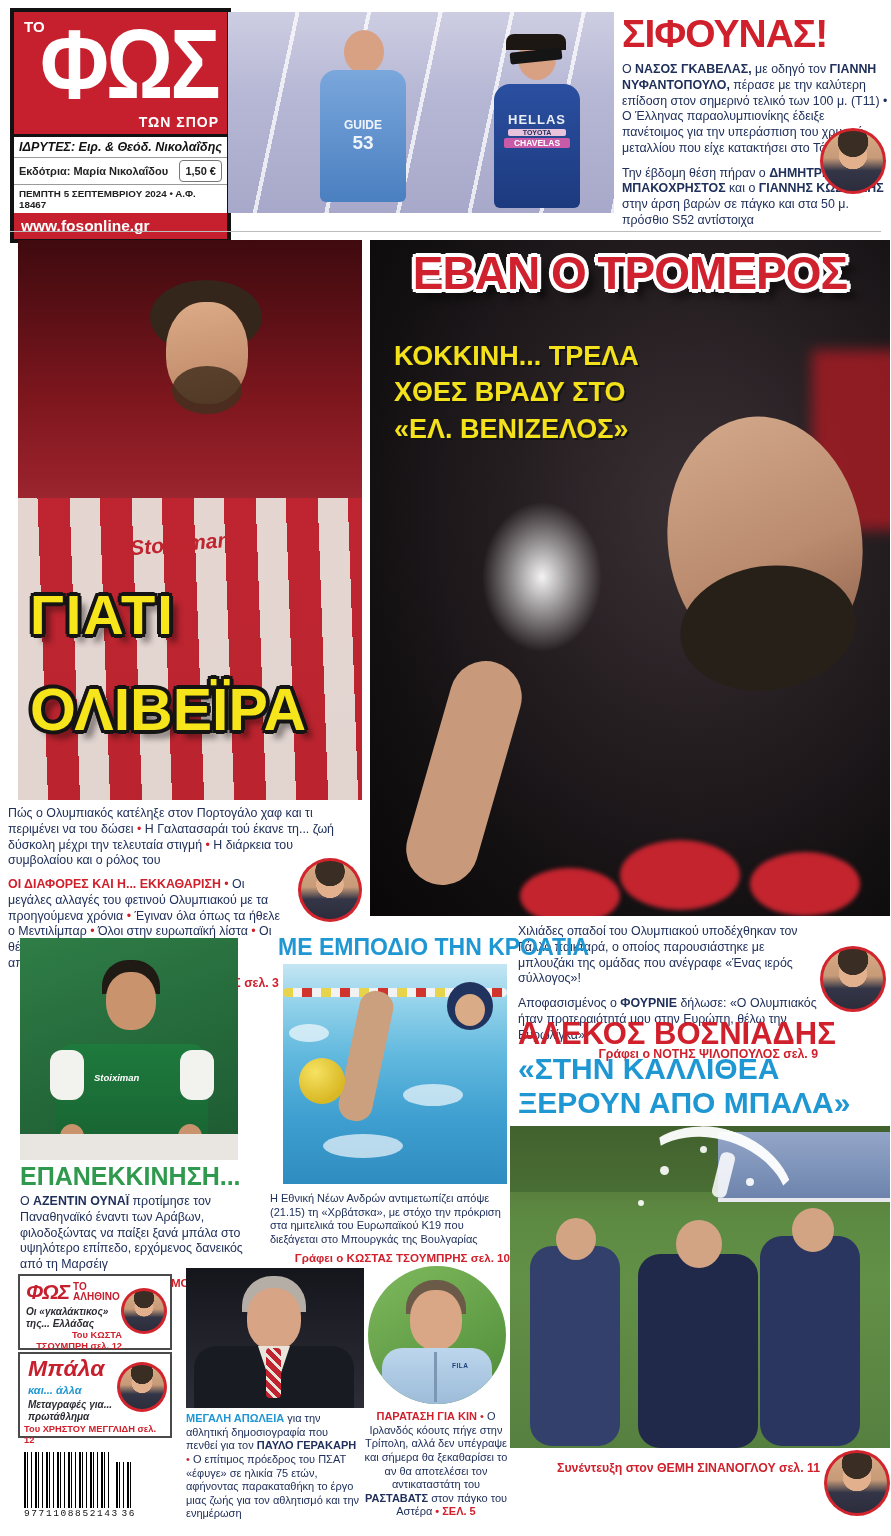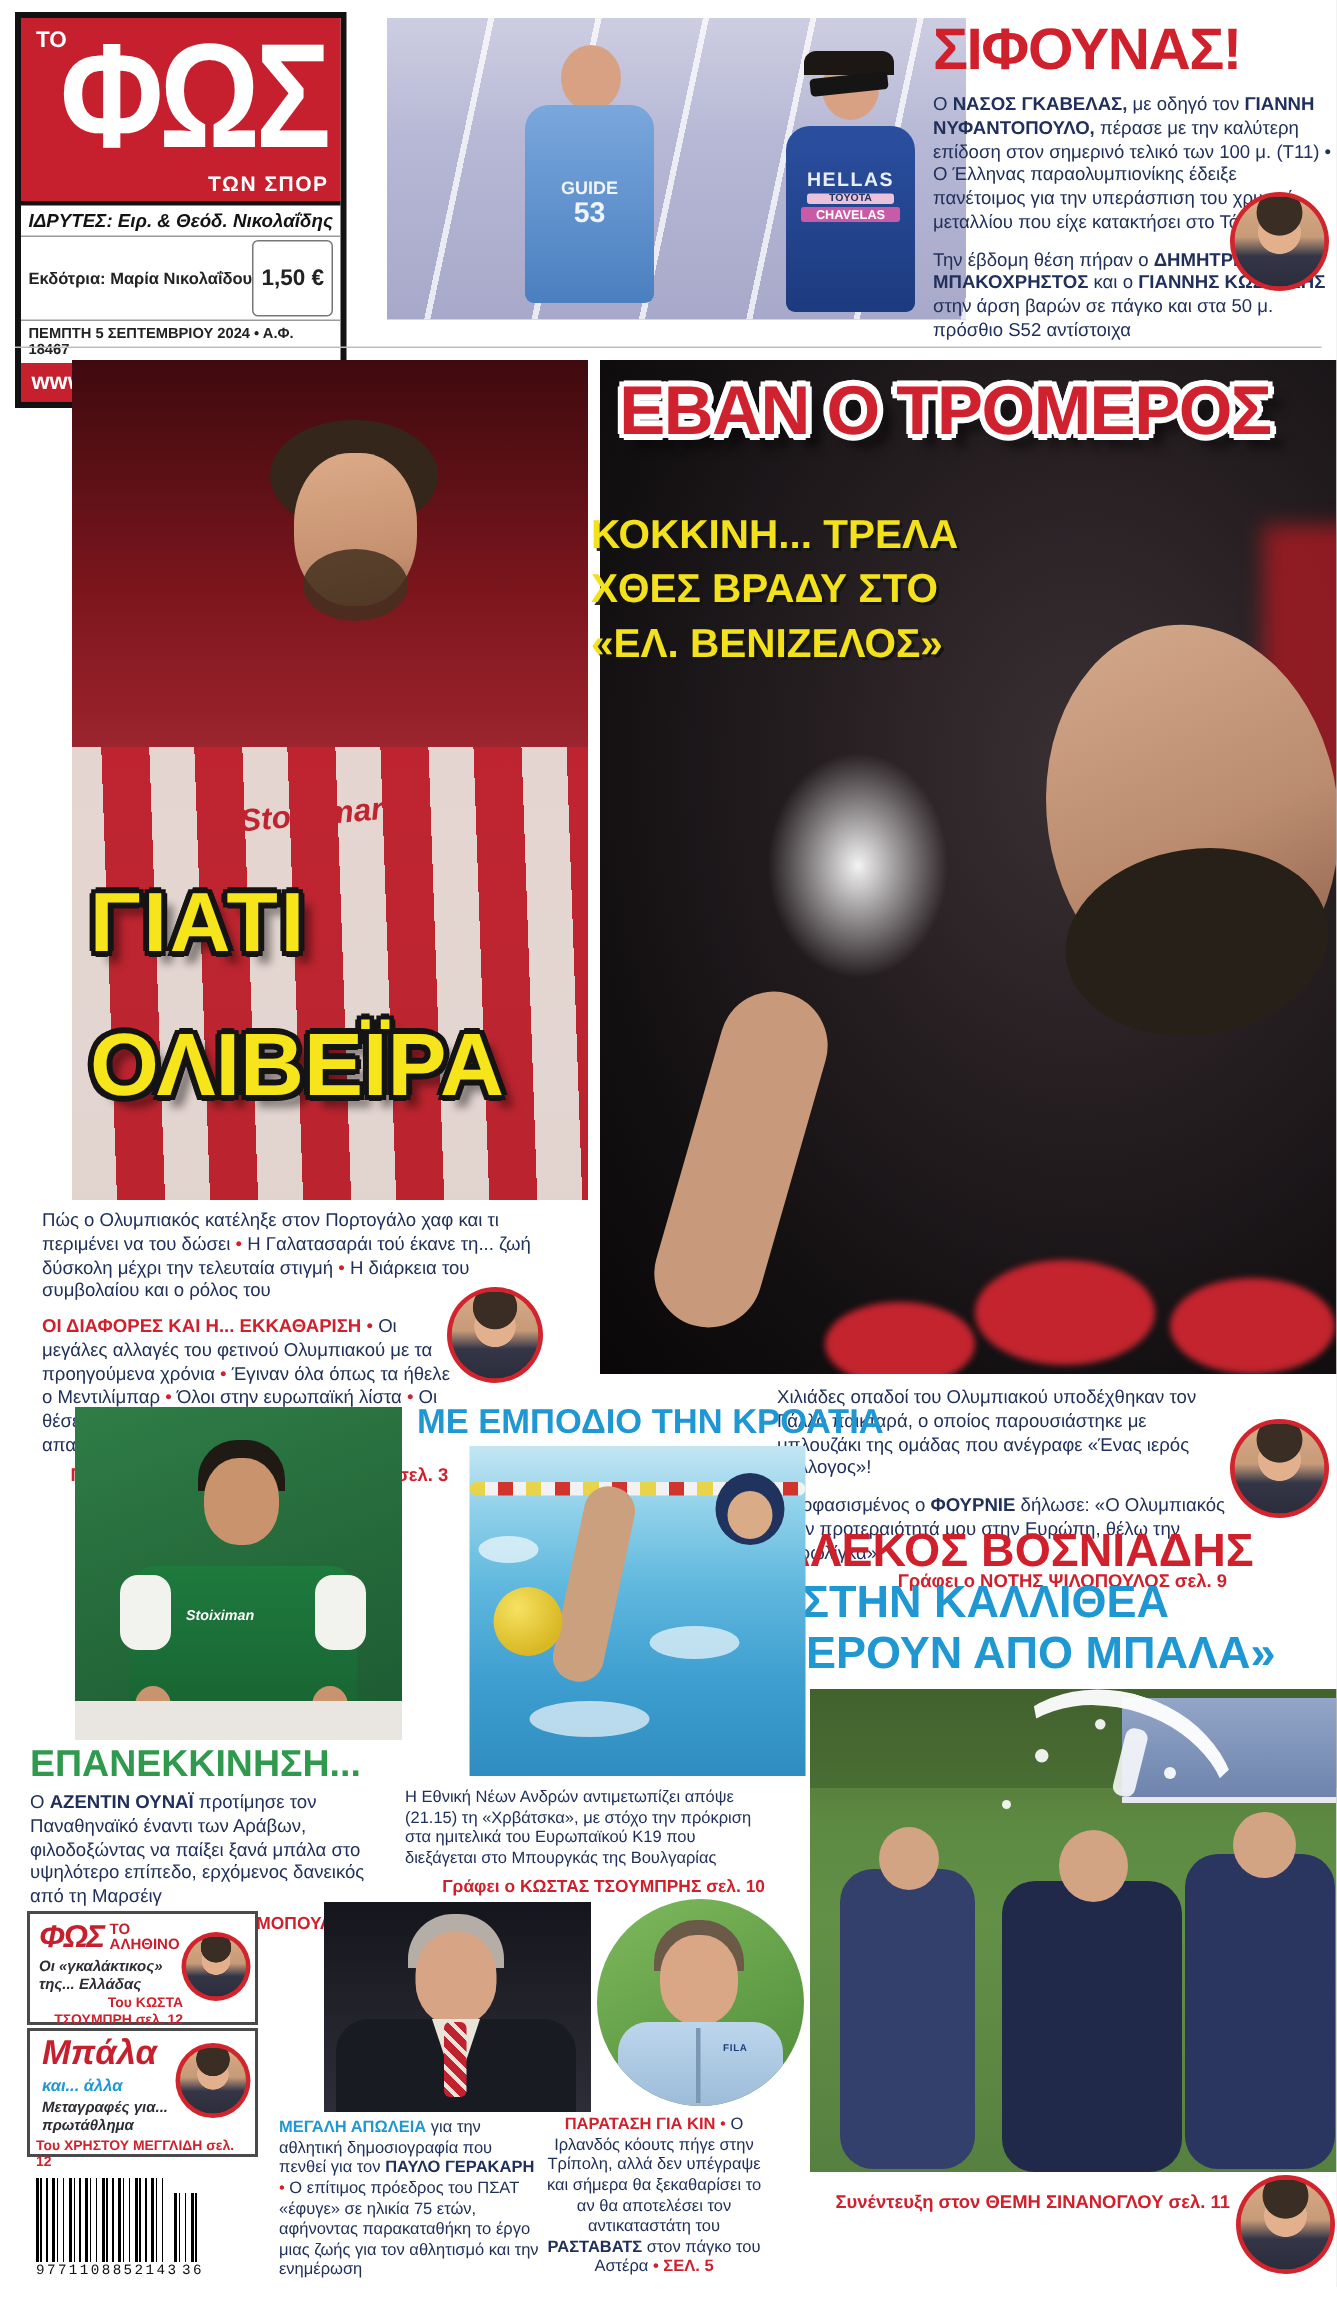--- a/index.html
+++ b/index.html
@@ -11,21 +11,21 @@
   .masthead{left:10px;top:8px;width:213px;border:4px solid #121212;background:#fff;}
   .mast-red{background:#c6202e;height:122px;position:relative;}
   .mast-to{position:absolute;left:10px;top:6px;color:#fff;font-weight:bold;font-size:15px;}
   .mast-title{position:absolute;left:26px;top:2px;color:#fff;font-weight:bold;font-size:84px;
               letter-spacing:-3px;transform:scaleY(1.18);transform-origin:top;line-height:1;}
   .mast-sub{position:absolute;right:8px;bottom:4px;color:#fff;font-weight:bold;font-size:14px;letter-spacing:1px;}
   .mast-founders{border-top:3px solid #121212;font-size:12.5px;font-weight:bold;font-style:italic;
                  color:#121212;text-align:center;padding:3px 2px;}
   .mast-pub{display:flex;justify-content:space-between;align-items:center;border-top:1px solid #9a9a9a;
             padding:2px 5px;font-size:11px;font-weight:bold;color:#222;}
-  .mast-price{border:1.5px solid #777;border-radius:4px;padding:16px 5px;font-size:15px;font-weight:bold;}
+  .mast-price{border:1.5px solid #777;border-radius:4px;padding:4px 5px;font-size:11px;font-weight:bold;}
   .mast-date{border-top:1px solid #9a9a9a;padding:3px 5px;font-size:9.8px;font-weight:bold;color:#222;}
   .mast-site{background:#c6202e;color:#fff;font-weight:bold;font-size:15.5px;padding:4px 7px;}
 
   
   .bodytxt{font-size:12.4px;line-height:1.27;color:#20305b;}
   .smalltxt{font-size:11px;line-height:1.24;color:#20305b;}
   .byline{color:#d0202c;font-weight:bold;font-size:12.3px;}
   .byline-sm{color:#d0202c;font-weight:bold;font-size:11.6px;}
 
   
@@ -45,21 +45,21 @@
   .h-evan-sub{font-size:27px;font-weight:bold;color:#f3e11c;line-height:1.35;
               text-shadow:2px 2px 0 rgba(20,20,20,.9);}
   .h-yellow{color:#f6e51a;font-weight:bold;line-height:.95;
     text-shadow:-4px 0 0 #141414,4px 0 0 #141414,0 -4px 0 #141414,0 4px 0 #141414,
                 -3px -3px 0 #141414,3px -3px 0 #141414,-3px 3px 0 #141414,3px 3px 0 #141414,
                  8px 8px 6px rgba(0,0,0,.45);}
   .h-bos-red{font-size:31px;font-weight:bold;color:#d0202c;letter-spacing:0;}
   .h-blue{font-weight:bold;color:#1f97d3;}
 
   
-  .photo{overflow:hidden;margin-left:30px;}
+  .photo{overflow:hidden;}
   #top-photo{background:linear-gradient(180deg,#cdcde2 0%,#b7b8d5 40%,#a8a9ca 100%);}
   .lanes{position:absolute;inset:0;
      background:repeating-linear-gradient(102deg,rgba(255,255,255,0) 0 66px,rgba(255,255,255,.75) 66px 70px);}
   .torso{position:absolute;border-radius:16px 16px 6px 6px;}
   .head{position:absolute;border-radius:50%;background:#d9a183;}
   .blindfold{position:absolute;background:#151515;border-radius:3px;transform:rotate(-6deg);}
   .bib{color:#fff;font-weight:bold;text-align:center;opacity:.9;}
   .tag{display:block;margin:2px auto 0;text-align:center;font-weight:bold;border-radius:2px;}
 
   #oliveira-photo{background:linear-gradient(180deg,#3f0a0e 0%,#5c1016 14%,#7d161d 28%,#96202a 42%,#a8313c 54%,#7d2029 100%);}
@@ -203,21 +203,21 @@
 
   <div class="abs photo" id="oliveira-photo" style="left:18px;top:240px;width:344px;height:560px;">
     <div class="ol-stripes"></div>
     <div class="ol-hair"></div>
     <div class="ol-face"></div>
     <div class="ol-beard"></div>
     <div class="ol-sponsor">Stoiximan</div>
     <div class="abs h-yellow" style="left:12px;top:348px;font-size:56px;letter-spacing:2px;">ΓΙΑΤΙ</div>
     <div class="abs h-yellow" style="left:12px;top:442px;font-size:59px;">ΟΛΙΒΕΪΡΑ</div>
   </div>
-  <div class="abs" style="left:28px;top:806px;width:342px;">
+  <div class="abs" style="left:8px;top:806px;width:342px;">
     <p class="bodytxt" style="margin:0;"><span>Πώς ο Ολυμπιακός κατέληξε στον Πορτογάλο χαφ και τι περιμένει να του δώσει </span><span style="color: rgb(208, 32, 44);">•</span><span> Η Γαλατασαράι τού έκανε τη... ζωή δύσκολη μέχρι την τελευταία στιγμή </span><span style="color: rgb(208, 32, 44);">•</span><span> Η διάρκεια του συμβολαίου και ο ρόλος του</span></p>
     <p class="bodytxt" style="margin:8px 0 0;width:276px;"><span style="font-weight: bold; color: rgb(208, 32, 44);">ΟΙ ΔΙΑΦΟΡΕΣ ΚΑΙ Η... ΕΚΚΑΘΑΡΙΣΗ </span><span style="color: rgb(208, 32, 44);">•</span><span> Οι μεγάλες αλλαγές του φετινού Ολυμπιακού με τα προηγούμενα χρόνια </span><span style="color: rgb(208, 32, 44);">•</span><span> Έγιναν όλα όπως τα ήθελε ο Μεντιλίμπαρ </span><span style="color: rgb(208, 32, 44);">•</span><span> Όλοι στην ευρωπαϊκή λίστα </span><span style="color: rgb(208, 32, 44);">•</span><span> Οι θέσεις των ξένων </span><span style="color: rgb(208, 32, 44);">•</span><span> Η μεγάλη... σκούπα με απαλλαγή από 39 συμβόλαια</span></p>
     <div class="byline" style="margin-top:4px;width:290px;text-align:center;">Γράφει ο ΓΙΩΡΓΟΣ ΣΤΑΣΙΝΟΠΟΥΛΟΣ σελ. 3</div>
   </div>
   <div class="abs avatar" style="left:298px;top:858px;width:64px;height:64px;">
     <div class="avatar-inner"></div>
   </div>
 
   <div class="abs photo" id="evan-photo" style="left:370px;top:240px;width:520px;height:676px;">
     <div class="ev-glow"></div>

